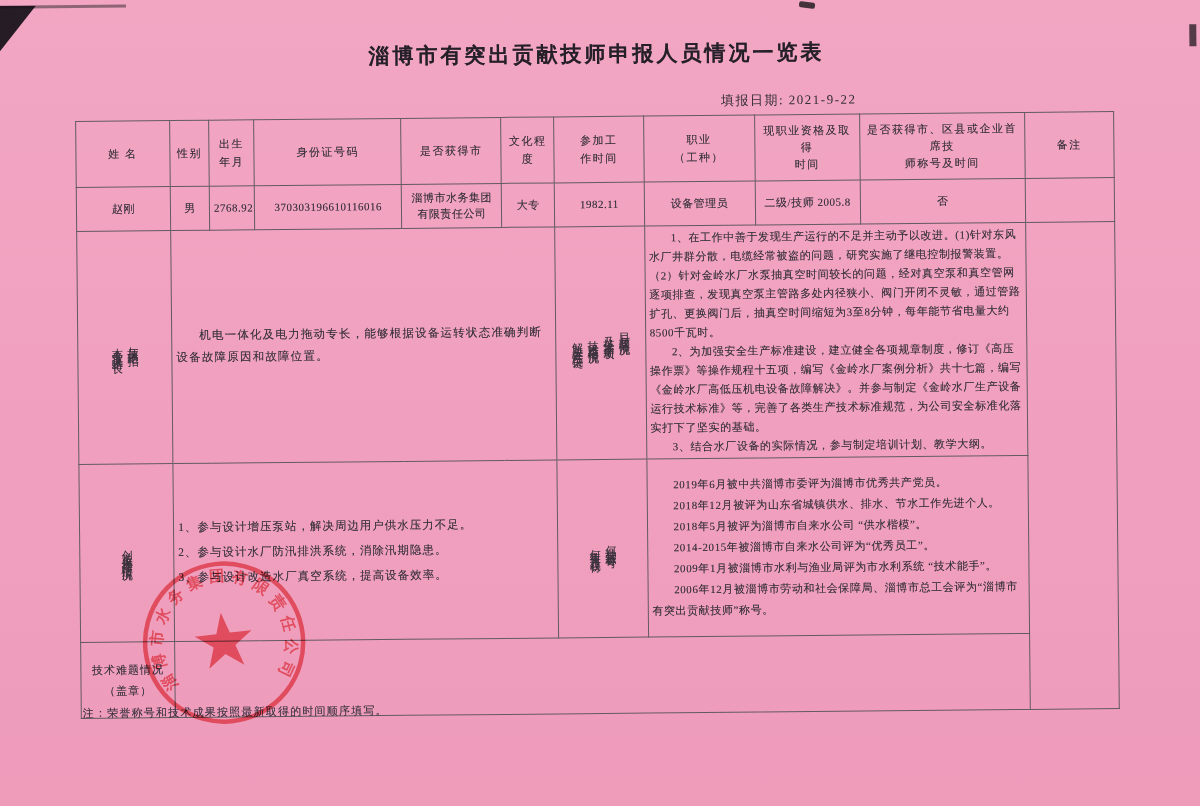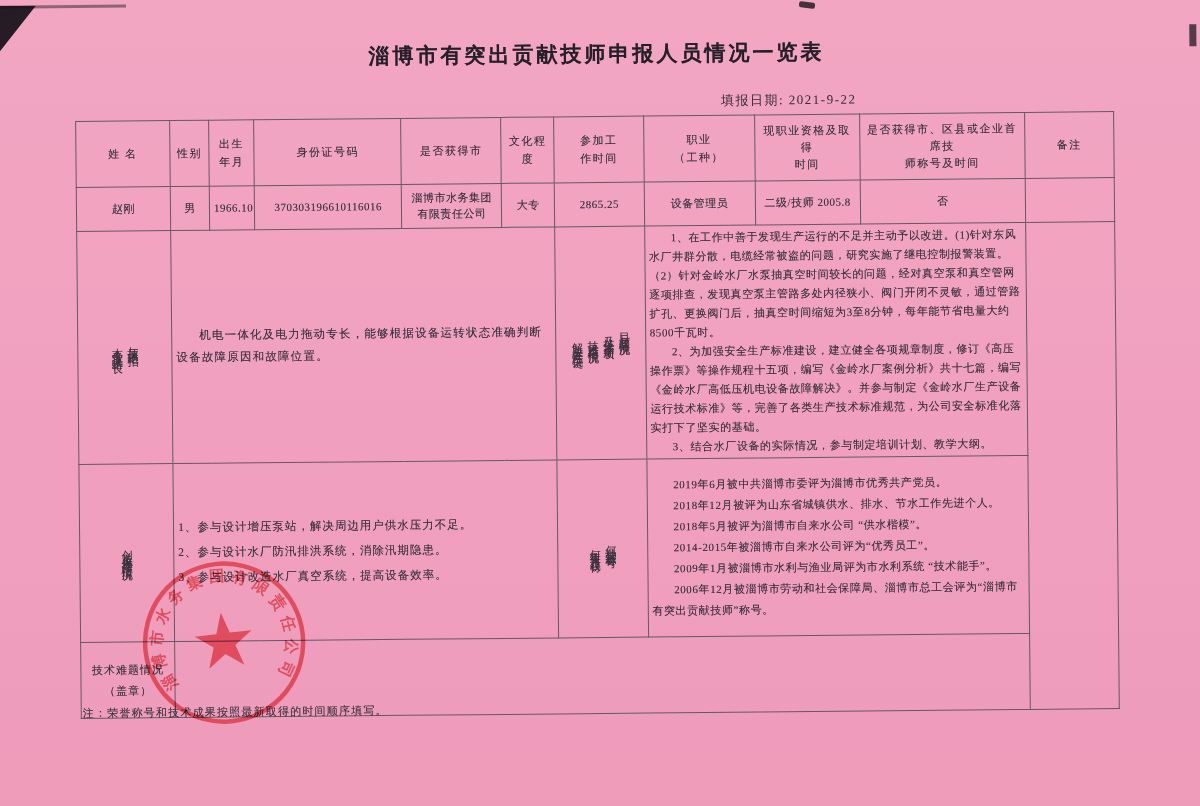--- a/index.html
+++ b/index.html
@@ -106,25 +106,25 @@
           <th>现职业资格及取得
 时间</th>
           <th>是否获得市、区县或企业首席技
 师称号及时间</th>
           <th>备注</th>
         </tr>
 
         <tr class="r-data">
           <td>赵刚</td>
           <td>男</td>
-          <td>1966.10</td>
+          <td>2768.92</td>
           <td>370303196610116016</td>
           <td>淄博市水务集团有限责任公司</td>
           <td>大专</td>
-          <td>2865.25</td>
+          <td>1982.11</td>
           <td>设备管理员</td>
           <td>二级/技师 2005.8</td>
           <td>否</td>
           <td class="cell-empty"></td>
         </tr>
 
         <tr class="r-sec1">
           <td>
             <div class="vcell">
               <span class="vcol">本专业技术特长</span>

